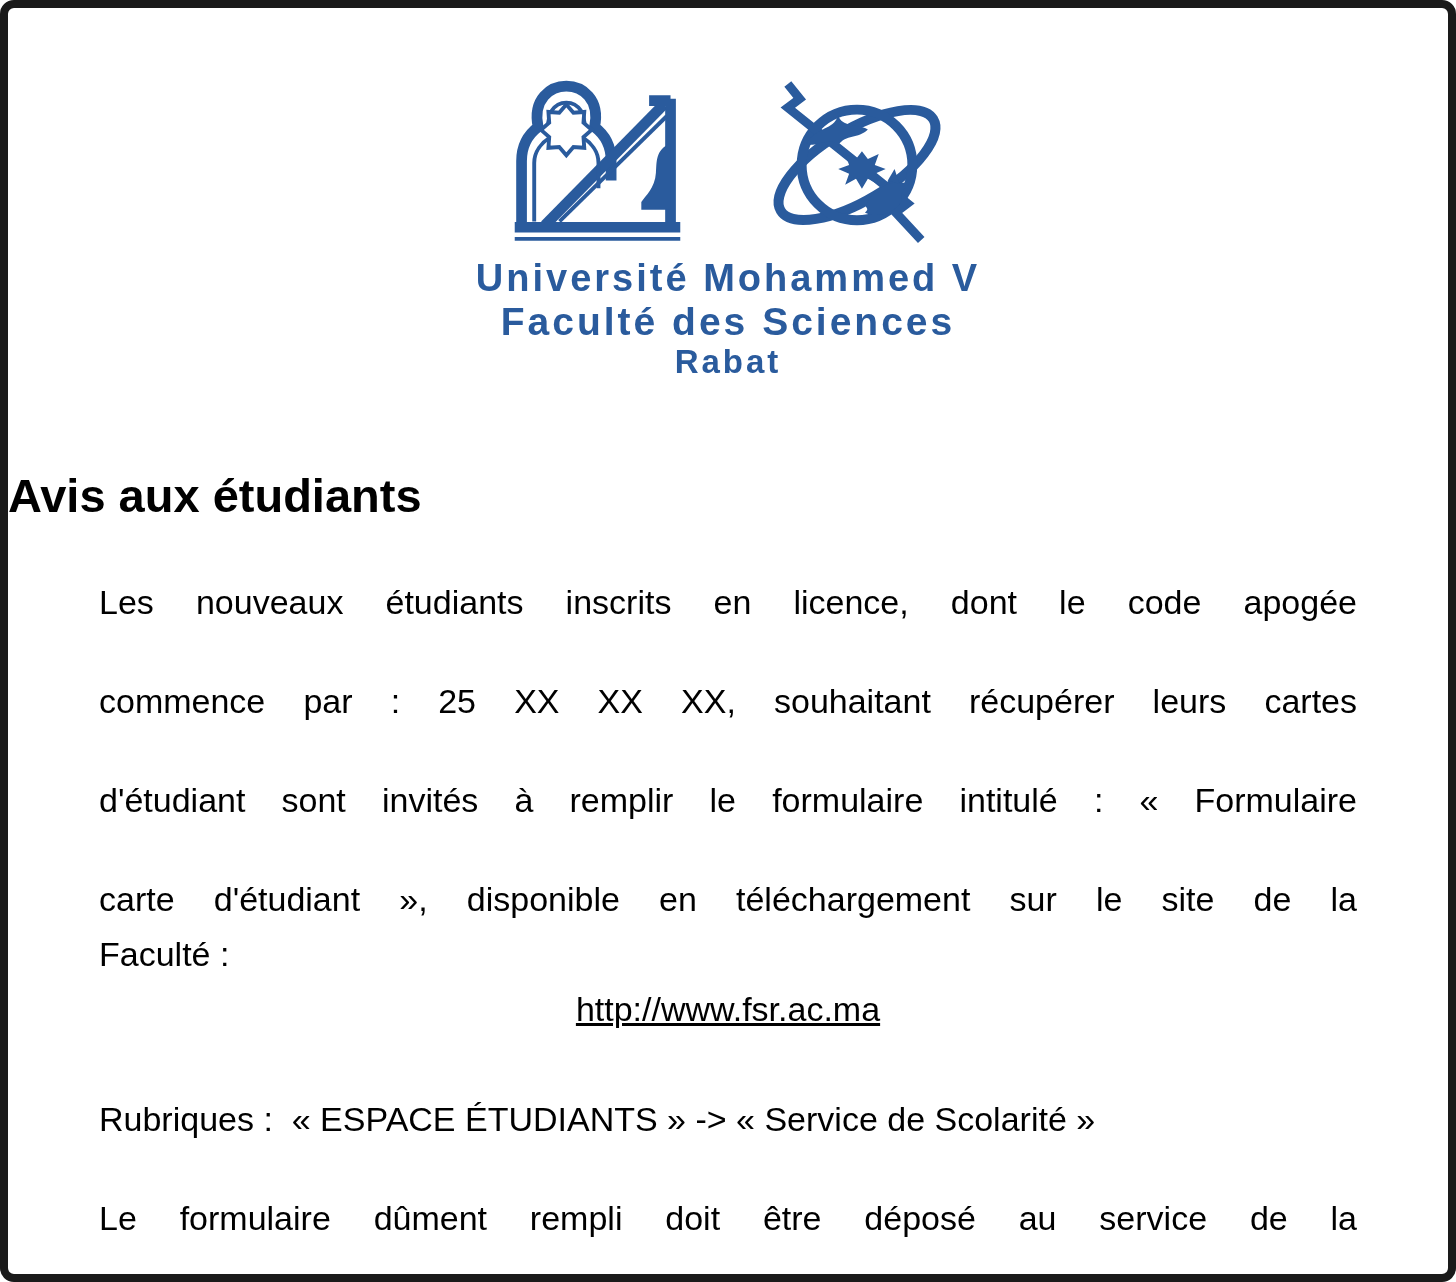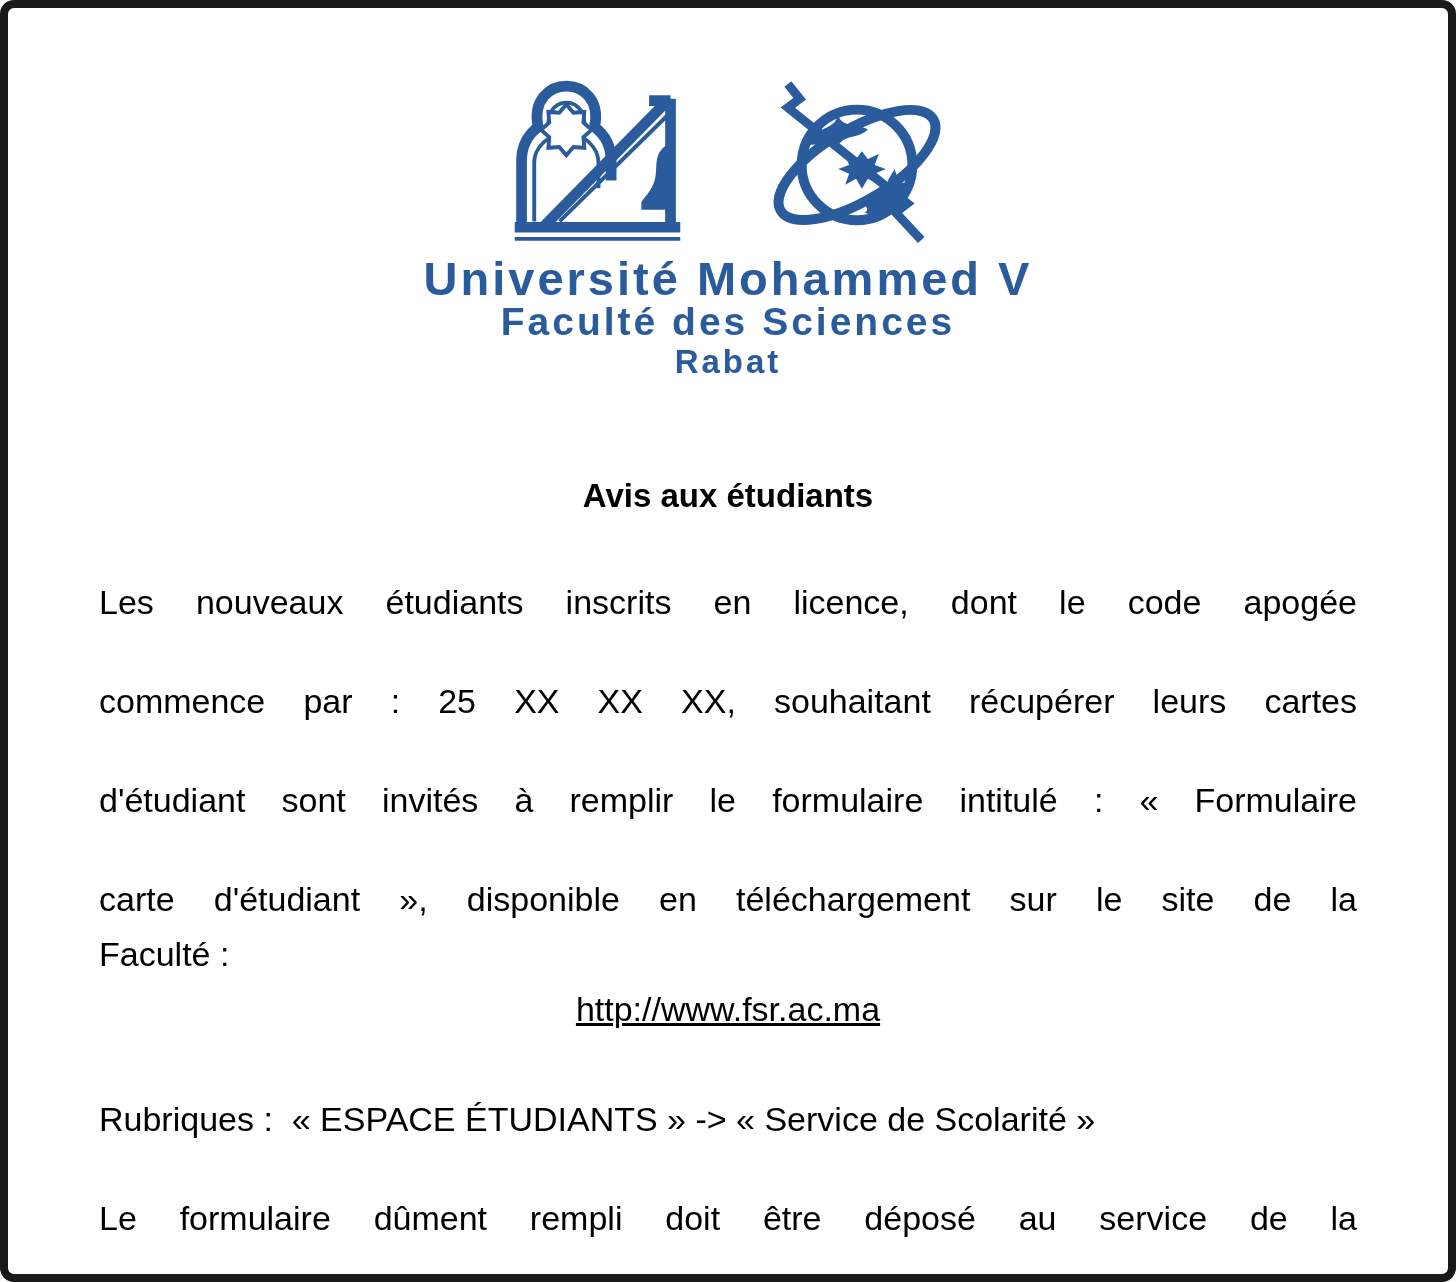--- a/index.html
+++ b/index.html
@@ -34,29 +34,28 @@
     height: 168px;
   }
   svg.emblem { display: block; overflow: visible; }
 
   .wm {
     font-family: "Liberation Sans", sans-serif;
     font-weight: bold;
     letter-spacing: 3px;
     color: var(--brand-blue, #2a5b9d);
   }
-  .wm1 { font-size: 47px; line-height: 45px; margin-top: 10px; }
+  .wm1 { font-size: 38px; line-height: 45px; margin-top: 10px; }
   .wm2 { font-size: 39px; line-height: 42px; }
   .wm3 { font-size: 33px; line-height: 38px; }
 
   
   .title-block {
     margin: 82px 0 0 0;
-    text-align: center;
-    font-size: 33px;
+    font-size: 47px;
     line-height: 66px;
     font-weight: bold;
     color: #000;
   }
 
   
   .content { padding: 0 91px; }
   .bline {
     font-size: 34px;
     line-height: 55px;

